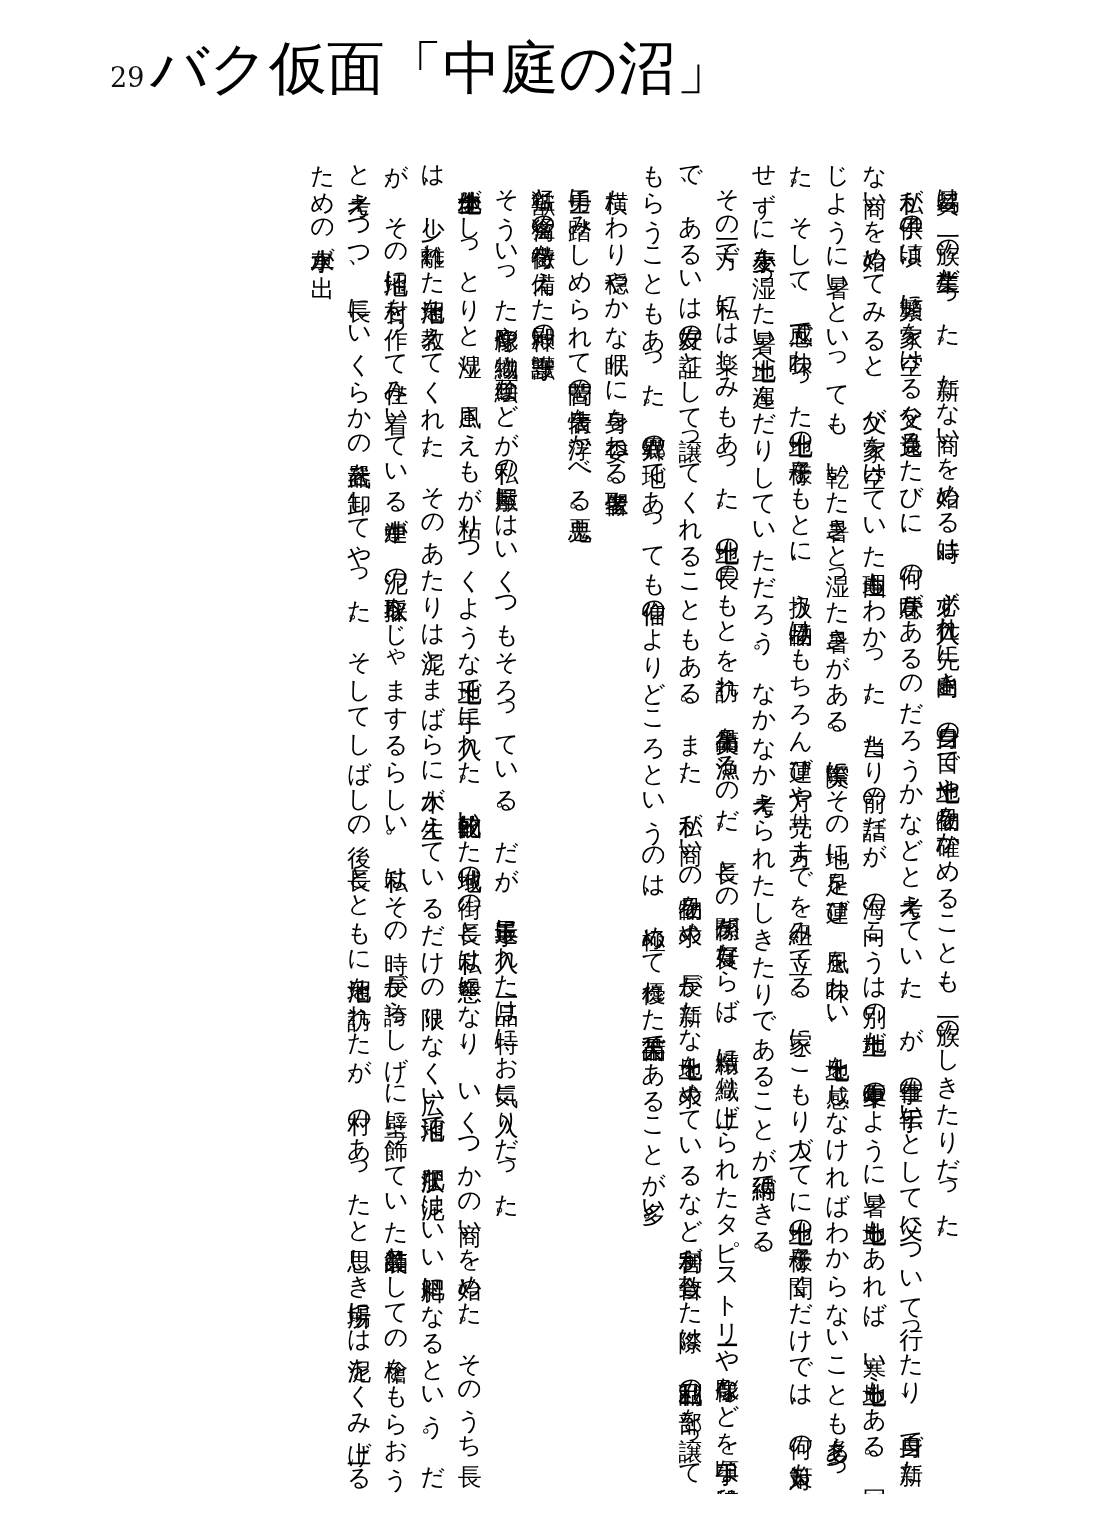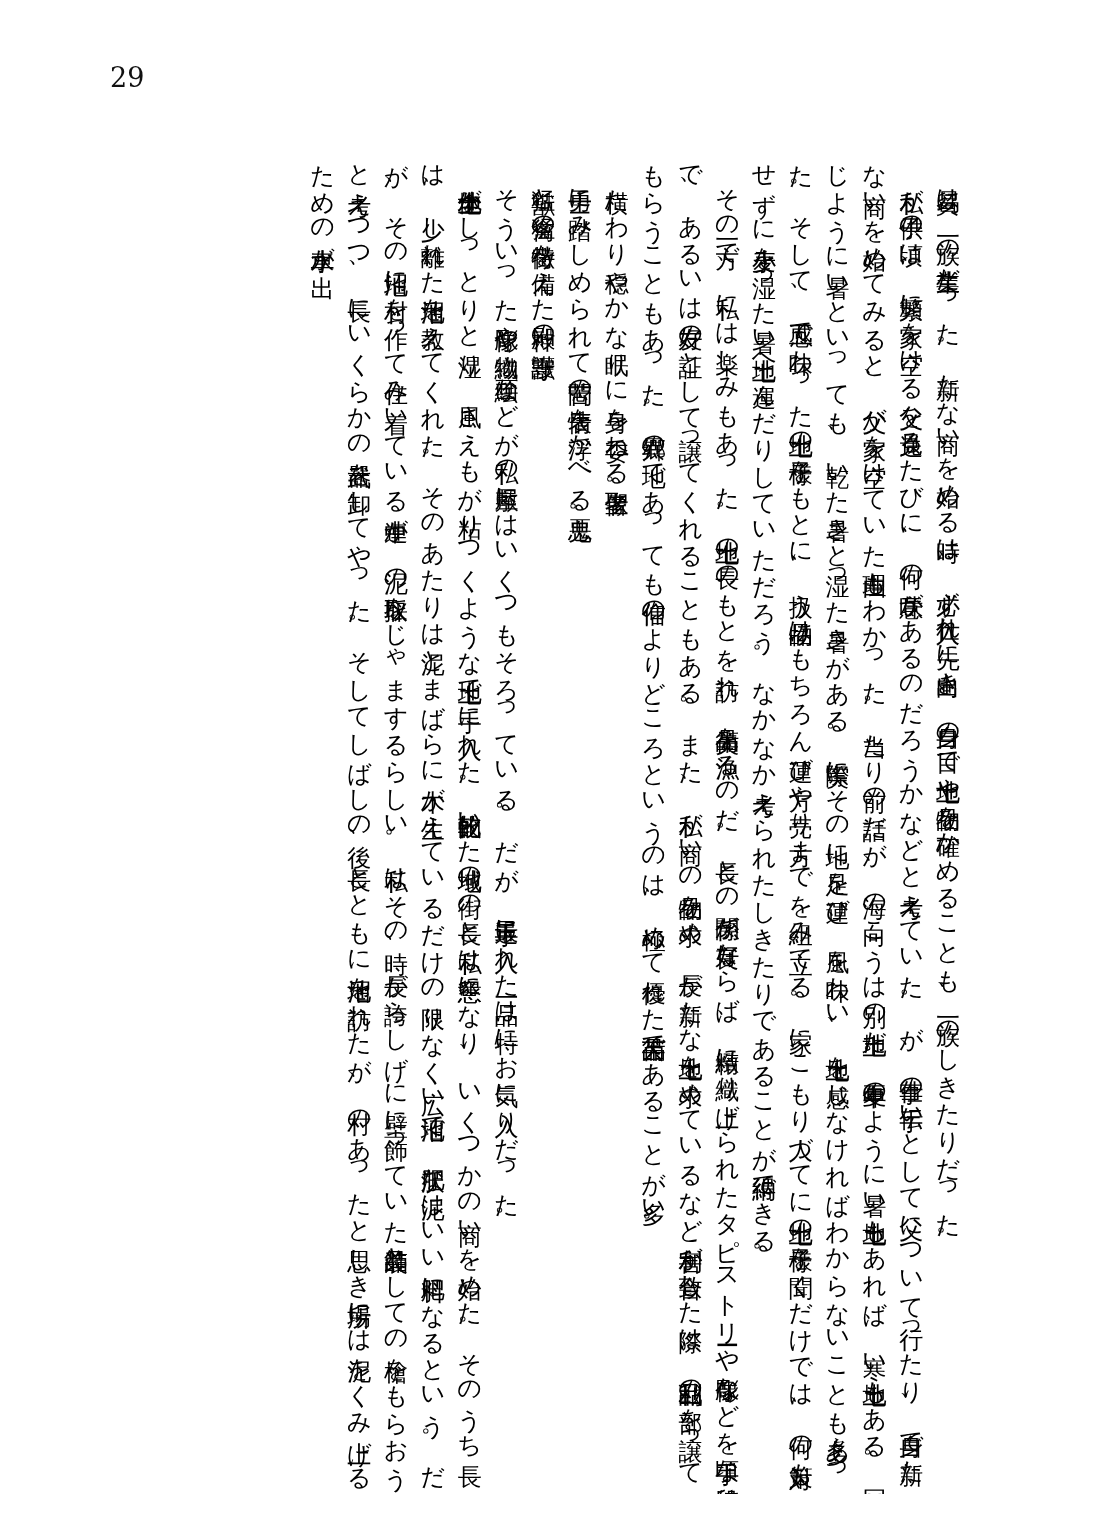--- a/index.html
+++ b/index.html
@@ -57,20 +57,21 @@
     text-indent: 1em;
   }
 </style>
 </head>
 <body>
 
 <div class="page">
 
   <div class="page-number">29</div>
 
+  <h1 class="page-title" style="margin:0; font-weight:500;">バク仮面「中庭の沼」</h1>
 
   <div class="body-text">
     <p>貿易は、一族の生業だった。新たな商いを始める時は、必ず仕入れ先に出向き、自身の目で土地や品物を確かめることも、一族のしきたりだった。</p>
     <p>私が子供の頃は、頻繁に家を空ける父を見送るたびに、何の意味があるのだろうかなどと考えていた。が、仕事の手伝いとして父について行ったり、自身で新たな商いを始めてみると、父が家を空けていた理由もわかった。当たり前の話だが、海の向こうは別の土地だ。年中夏のように暑い土地もあれば、寒い土地もある。同じように暑いといっても、乾いた暑さと湿った暑さがある。実際にその地に足を運び、風を味わい、土地を感じなければわからないことも多々あった。そして、五感で味わった土地の様子をもとに、扱う品物はもちろん運び方や売り方までを組み立てる。家にこもり人づてに土地の様子を聞くだけでは、何の対策もせずに小麦を湿った暑い土地へ運んだりしていただろう。なかなか考えられたしきたりであることが納得できる。</p>
     <p>その一方で、私には楽しみもあった。土地の長のもとを訪れ、美術品を漁るのだ。長との関係が良好ならば、精緻に織り上げられたタピストリーや彫像などを手頃な値段で、あるいは友好の証として譲ってくれることもある。また、私が商いの品物を求め、長が新たな土地を求めているなど利害が合致した際は、戦利品の一部を譲ってもらうこともあった。異郷の地であっても信仰のよりどころというのは、極めて優れた芸術品であることが多い。</p>
     <p>横たわり穏やかな眠りに身を委ねる聖者像。</p>
     <p>勇士に踏みしめられて苦悶の表情を浮かべる悪鬼。</p>
     <p>猛獣と猛禽の特徴を備えた神殿の守護獣。</p>
     <p>そういった彫像や織物、絵画などが私の屋敷にはいくつもそろっている。だが、最近手に入れた一品は特にお気に入りだった。</p>
     <p>土地全体がしっとりと湿り、風さえもが粘りつくような土地で手に入れた。比較的乾いた地域の街の長と私は懇意になり、いくつかの商いを始めた。そのうち長は、少し離れた沼地を教えてくれた。そのあたりは泥とまばらに木が生えているだけの限りなく広い沼地で、肥沃な泥はいい肥料になるという。だが、その沼地に村を作って住み着いている連中が、泥の採取をじゃまするらしい。私はその時、長が誇らしげに壁に飾っていた装飾品としての槍をもらおうと考えつつ、長にいくらかの武器を卸してやった。そしてしばしの後、長とともに沼地を訪れたが、村のあったと思しき場所には泥をくみ上げるための水車が出</p>

